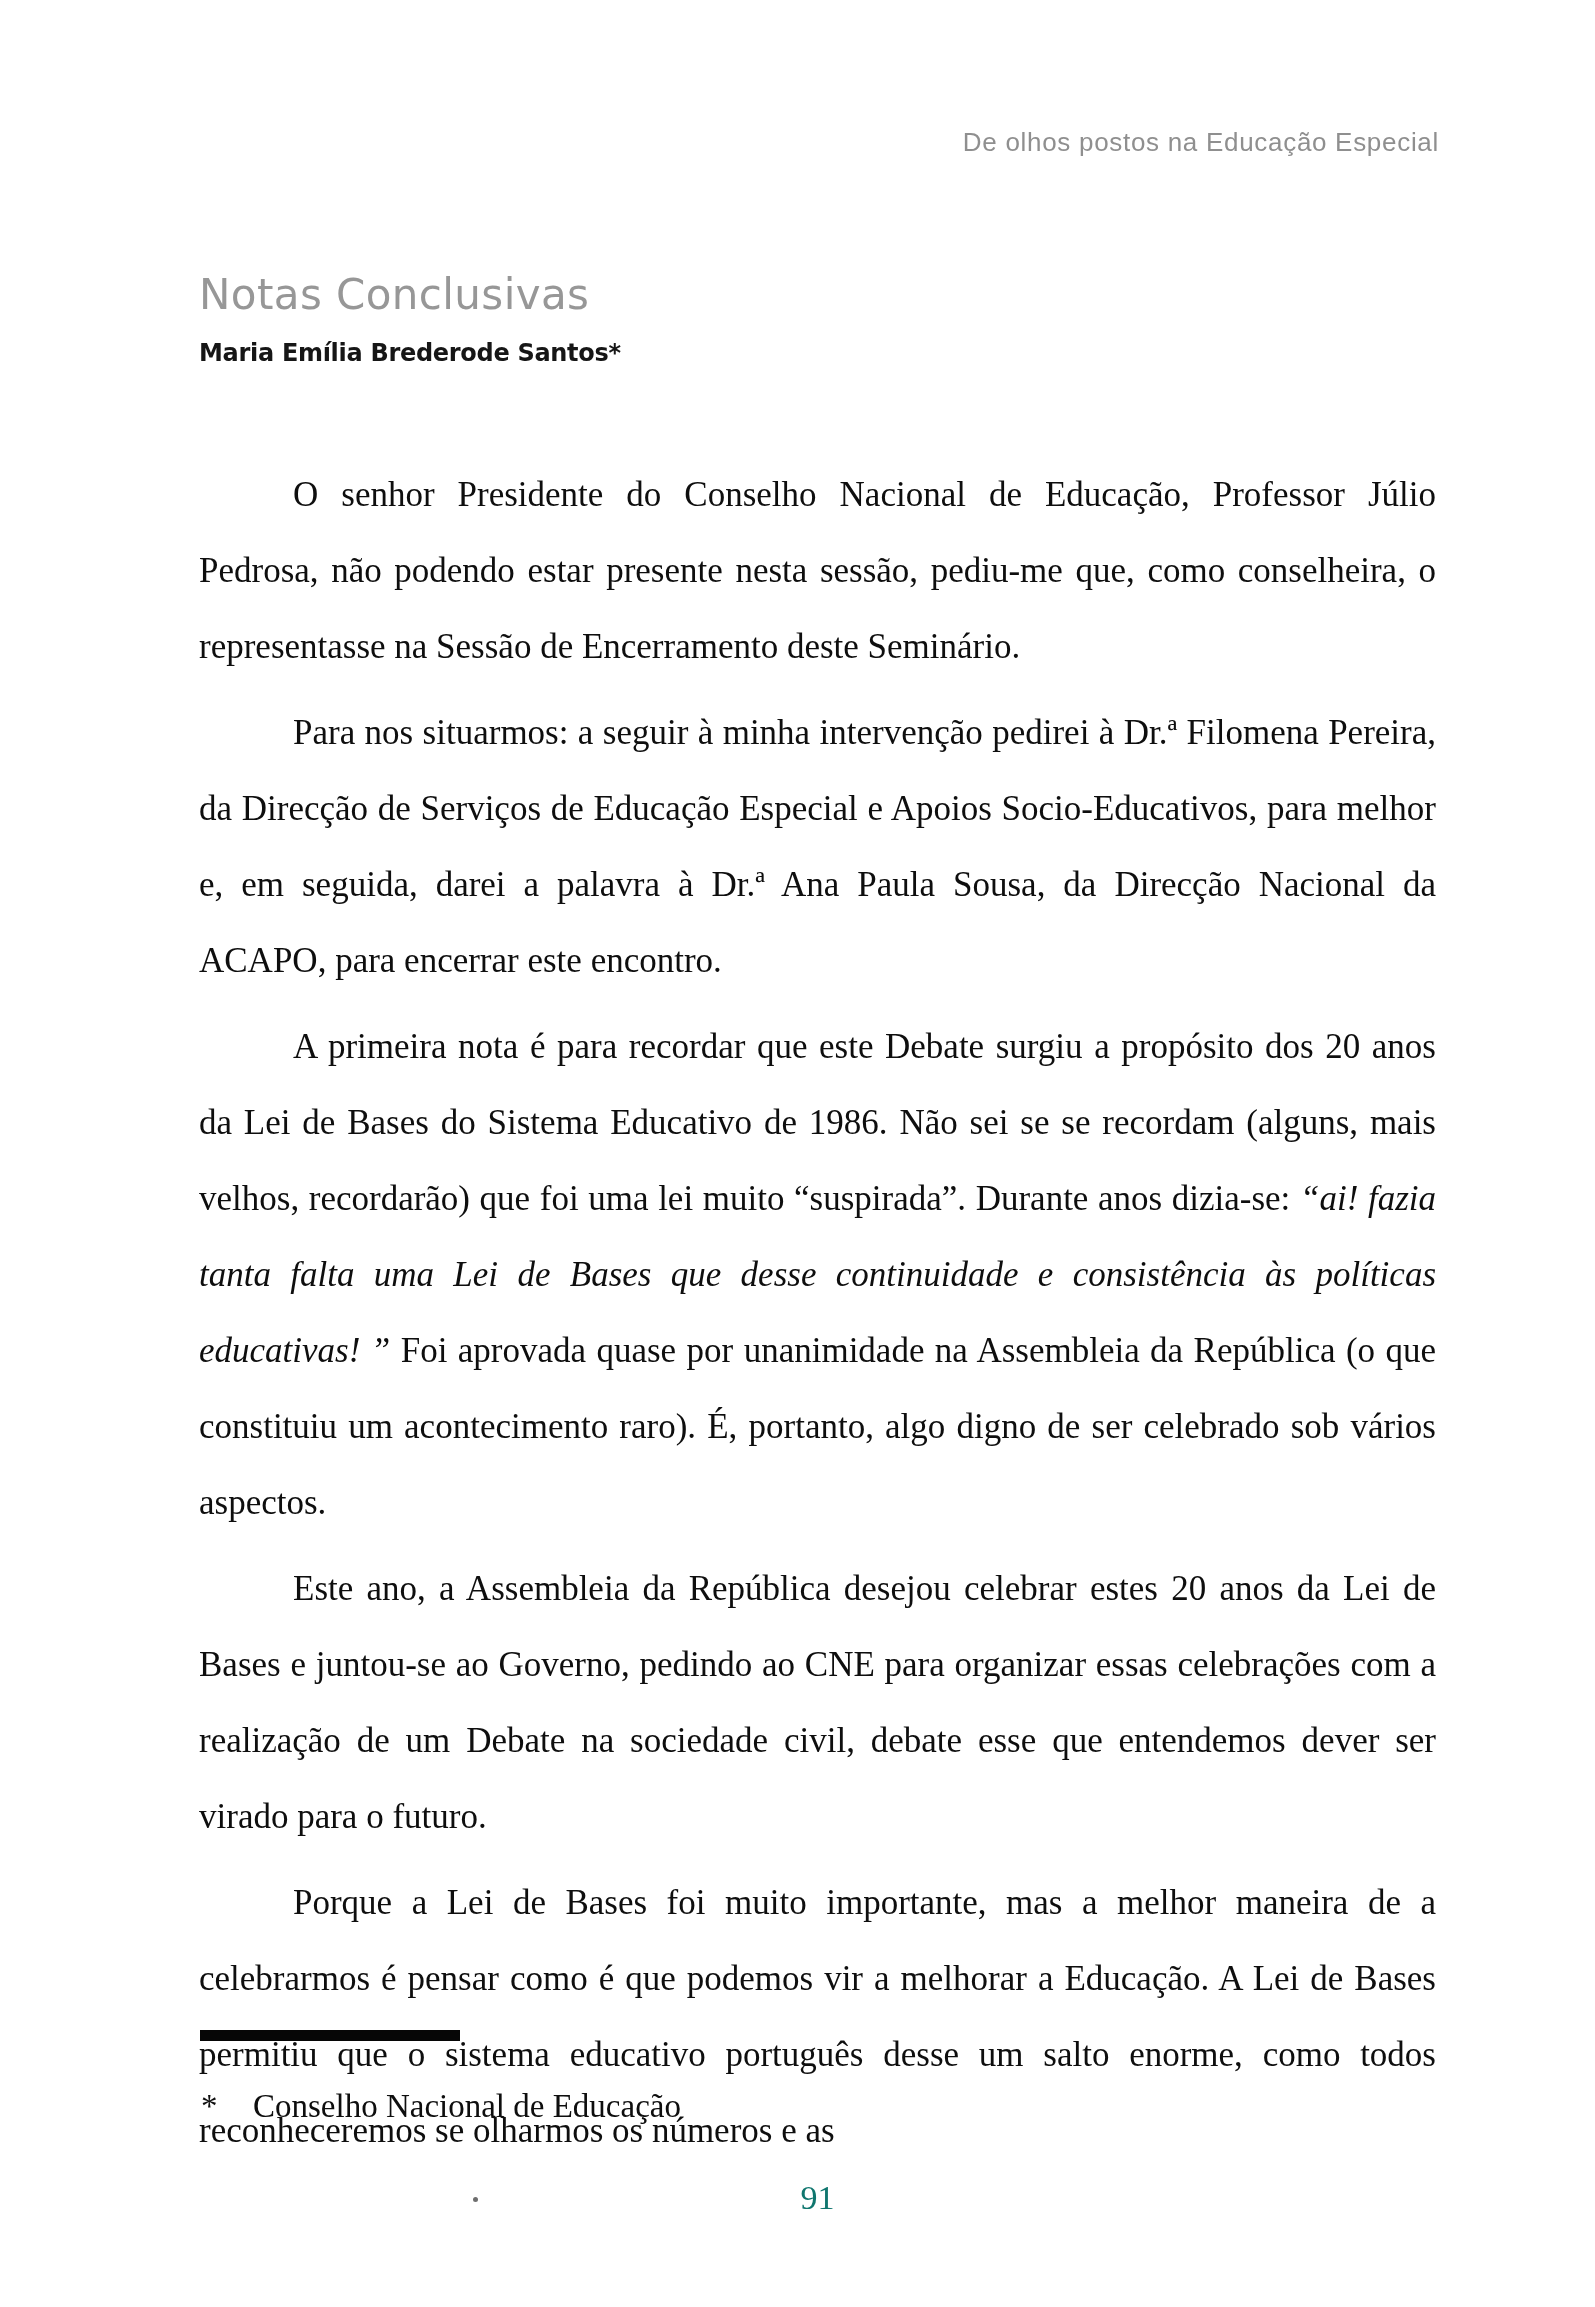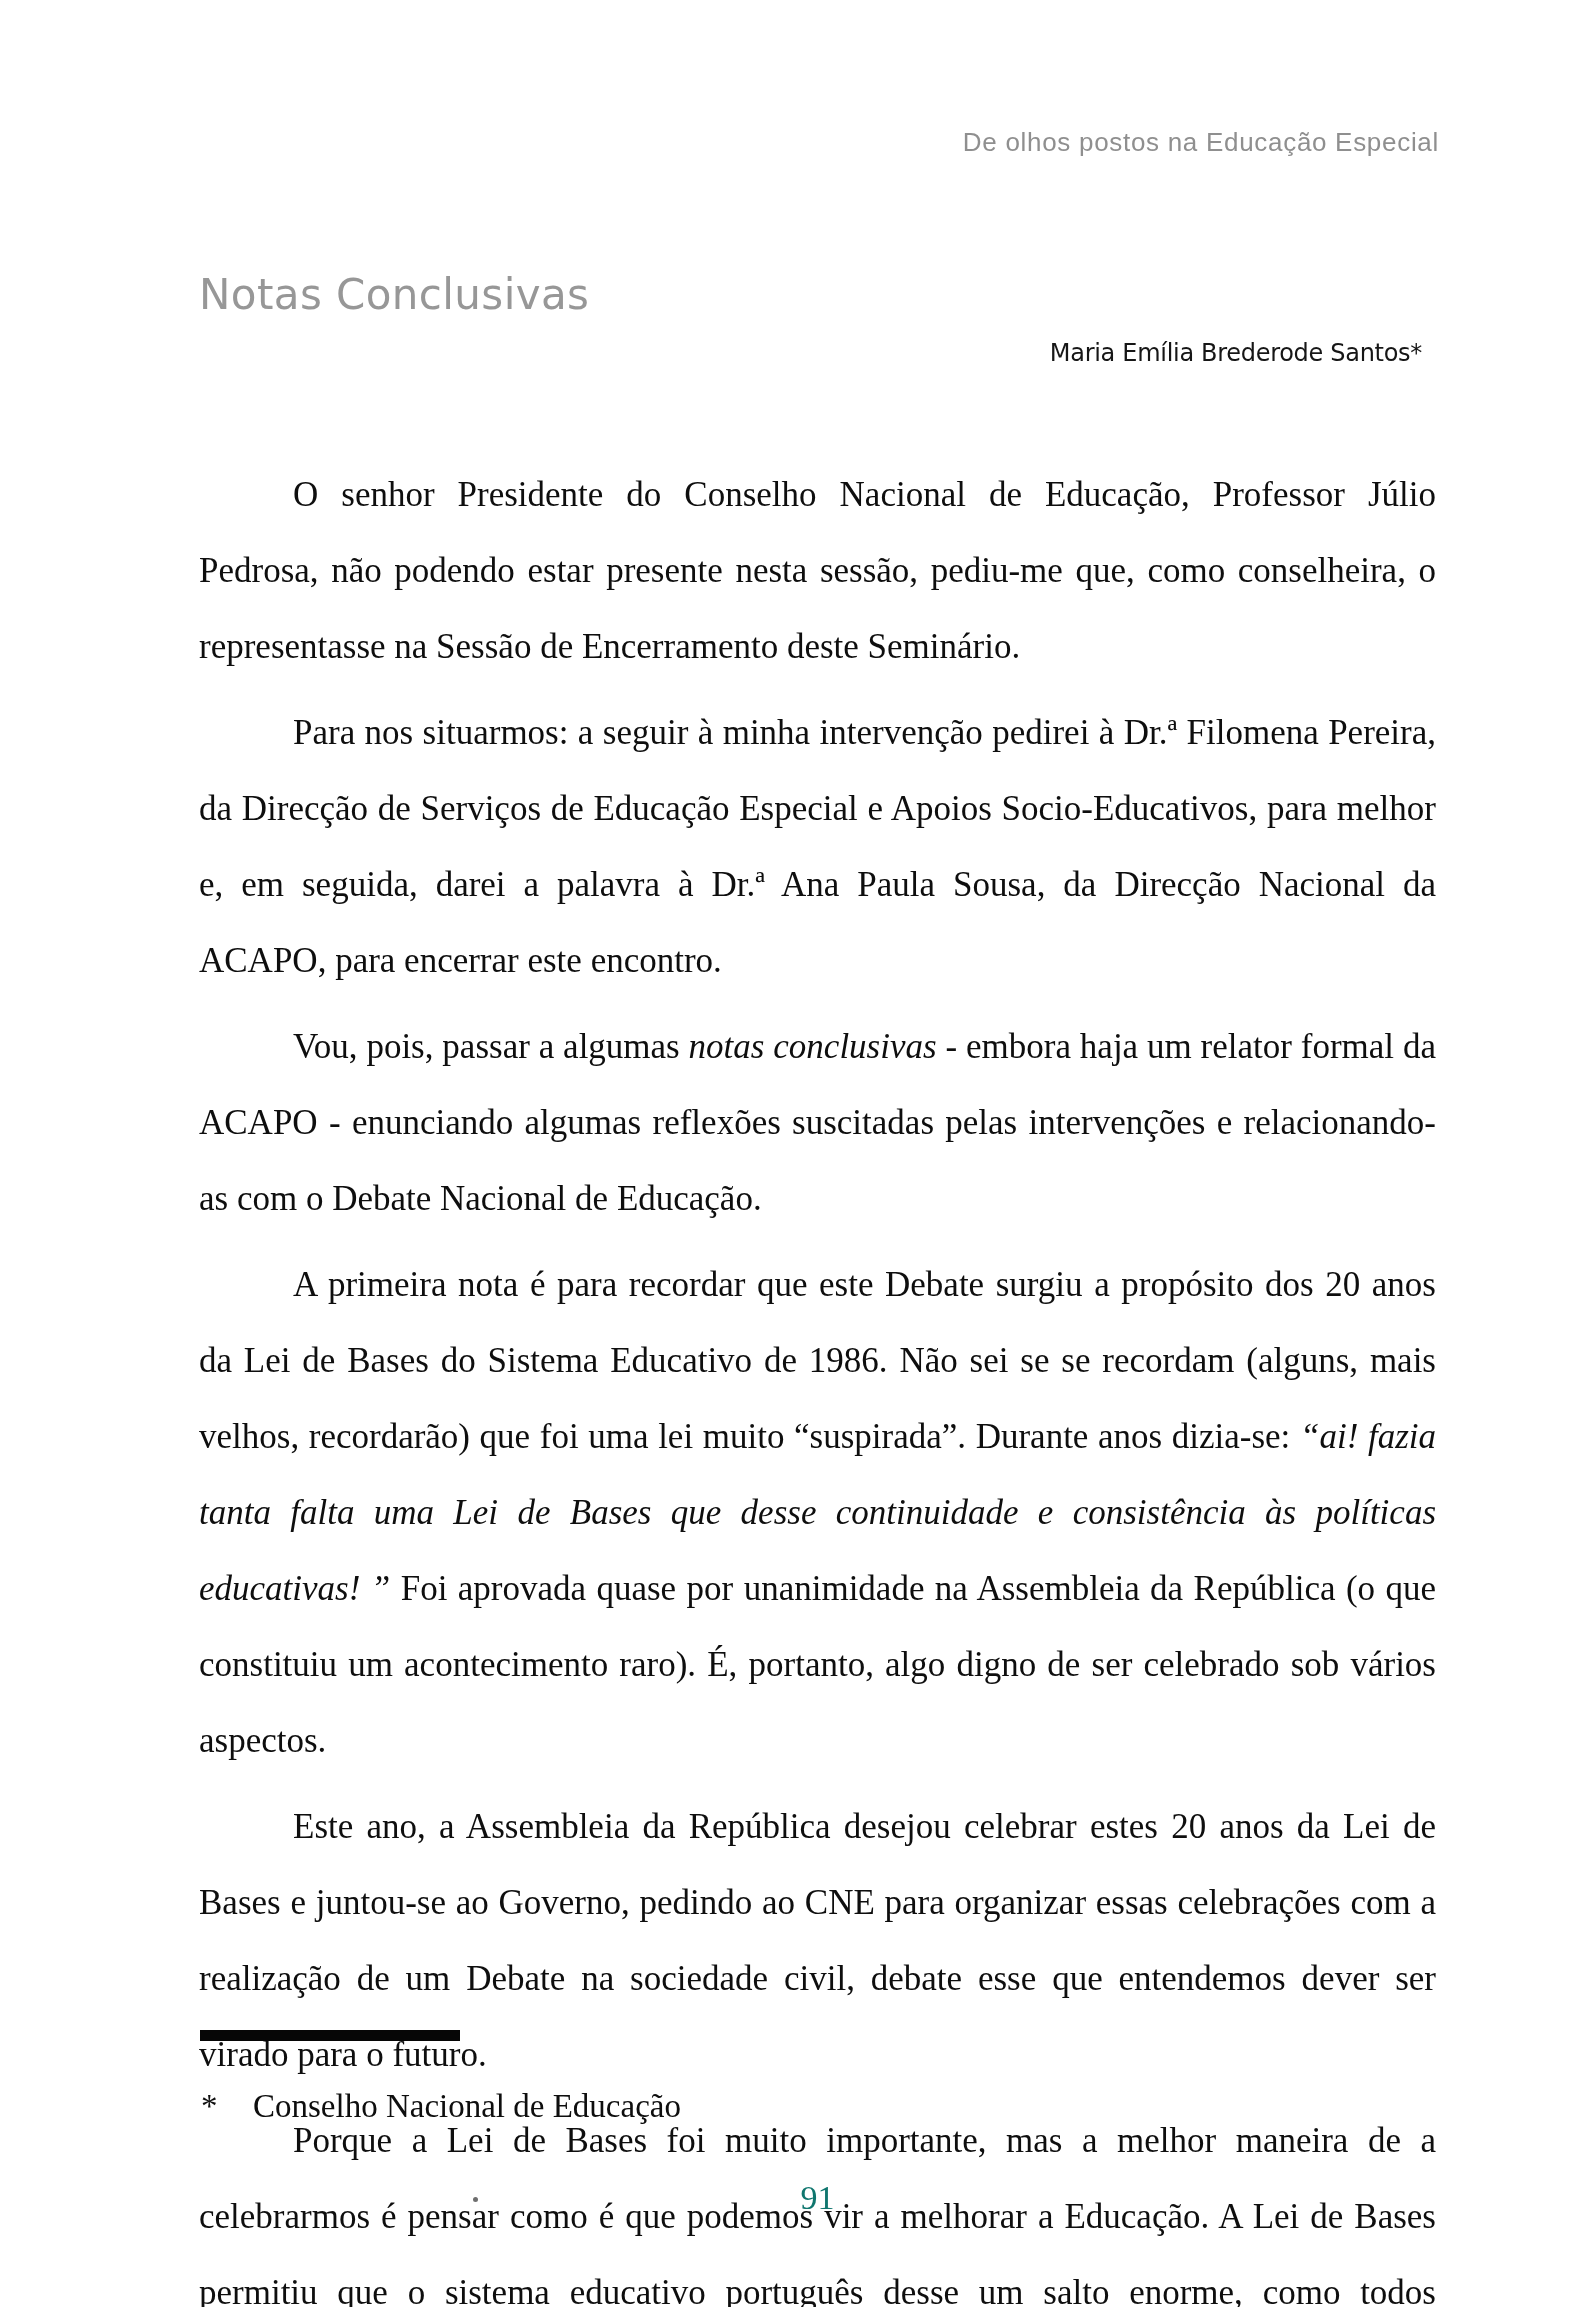--- a/index.html
+++ b/index.html
@@ -32,23 +32,22 @@
     font-weight: 400;
     font-size: 42px;
     letter-spacing: 0.4px;
     color: #979797;
   }
   .author-line {
     position: absolute;
     top: 339px;
     left: 199px;
     width: 1223px;
-    text-align: right;
     font-family: "DejaVu Sans", sans-serif;
-    font-weight: normal;
+    font-weight: bold;
     font-size: 24px;
     letter-spacing: -0.3px;
     color: #161616;
   }
   .body-text {
     position: absolute;
     top: 457px;
     left: 199px;
     width: 1237px;
   }
@@ -112,23 +111,20 @@
   <div class="author-line">Maria Emília Brederode Santos*</div>
 
   <div class="body-text">
     <p>
       <span>O senhor Presidente do Conselho Nacional de Educação, Professor Júlio Pedrosa, não podendo estar presente nesta sessão, pediu-me que, como conselheira, o representasse na Sessão de Encerramento deste Seminário.</span>
     </p>
     <p>
       <span>Para nos situarmos: a seguir à minha intervenção pedirei à Dr.ª Filomena Pereira, da Direcção de Serviços de Educação Especial e Apoios Socio-Educativos, para melhor e, em seguida, darei a palavra à Dr.ª Ana Paula Sousa, da Direcção Nacional da ACAPO, para encerrar este encontro.</span>
     </p>
     <p>
-      <span>Vou, pois, passar a algumas </span><span class="italic">notas conclusivas</span><span> - embora haja um relator formal da ACAPO - enunciando algumas reflexões suscitadas pelas intervenções e relacionando-as com o Debate Nacional de Educação.</span>
-    </p>
-    <p>
       <span>A primeira nota é para recordar que este Debate surgiu a propósito dos 20 anos da Lei de Bases do Sistema Educativo de 1986. Não sei se se recordam (alguns, mais velhos, recordarão) que foi uma lei muito “suspirada”. Durante anos dizia-se: </span><span class="italic">“ai! fazia tanta falta uma Lei de Bases que desse continuidade e consistência às políticas educativas! ”</span><span> Foi aprovada quase por unanimidade na Assembleia da República (o que constituiu um acontecimento raro). É, portanto, algo digno de ser celebrado sob vários aspectos.</span>
     </p>
     <p>
       <span>Este ano, a Assembleia da República desejou celebrar estes 20 anos da Lei de Bases e juntou-se ao Governo, pedindo ao CNE para organizar essas celebrações com a realização de um Debate na sociedade civil, debate esse que entendemos dever ser virado para o futuro.</span>
     </p>
     <p>
       <span>Porque a Lei de Bases foi muito importante, mas a melhor maneira de a celebrarmos é pensar como é que podemos vir a melhorar a Educação. A Lei de Bases permitiu que o sistema educativo português desse um salto enorme, como todos reconheceremos se olharmos os números e as</span>
     </p>
   </div>
 

